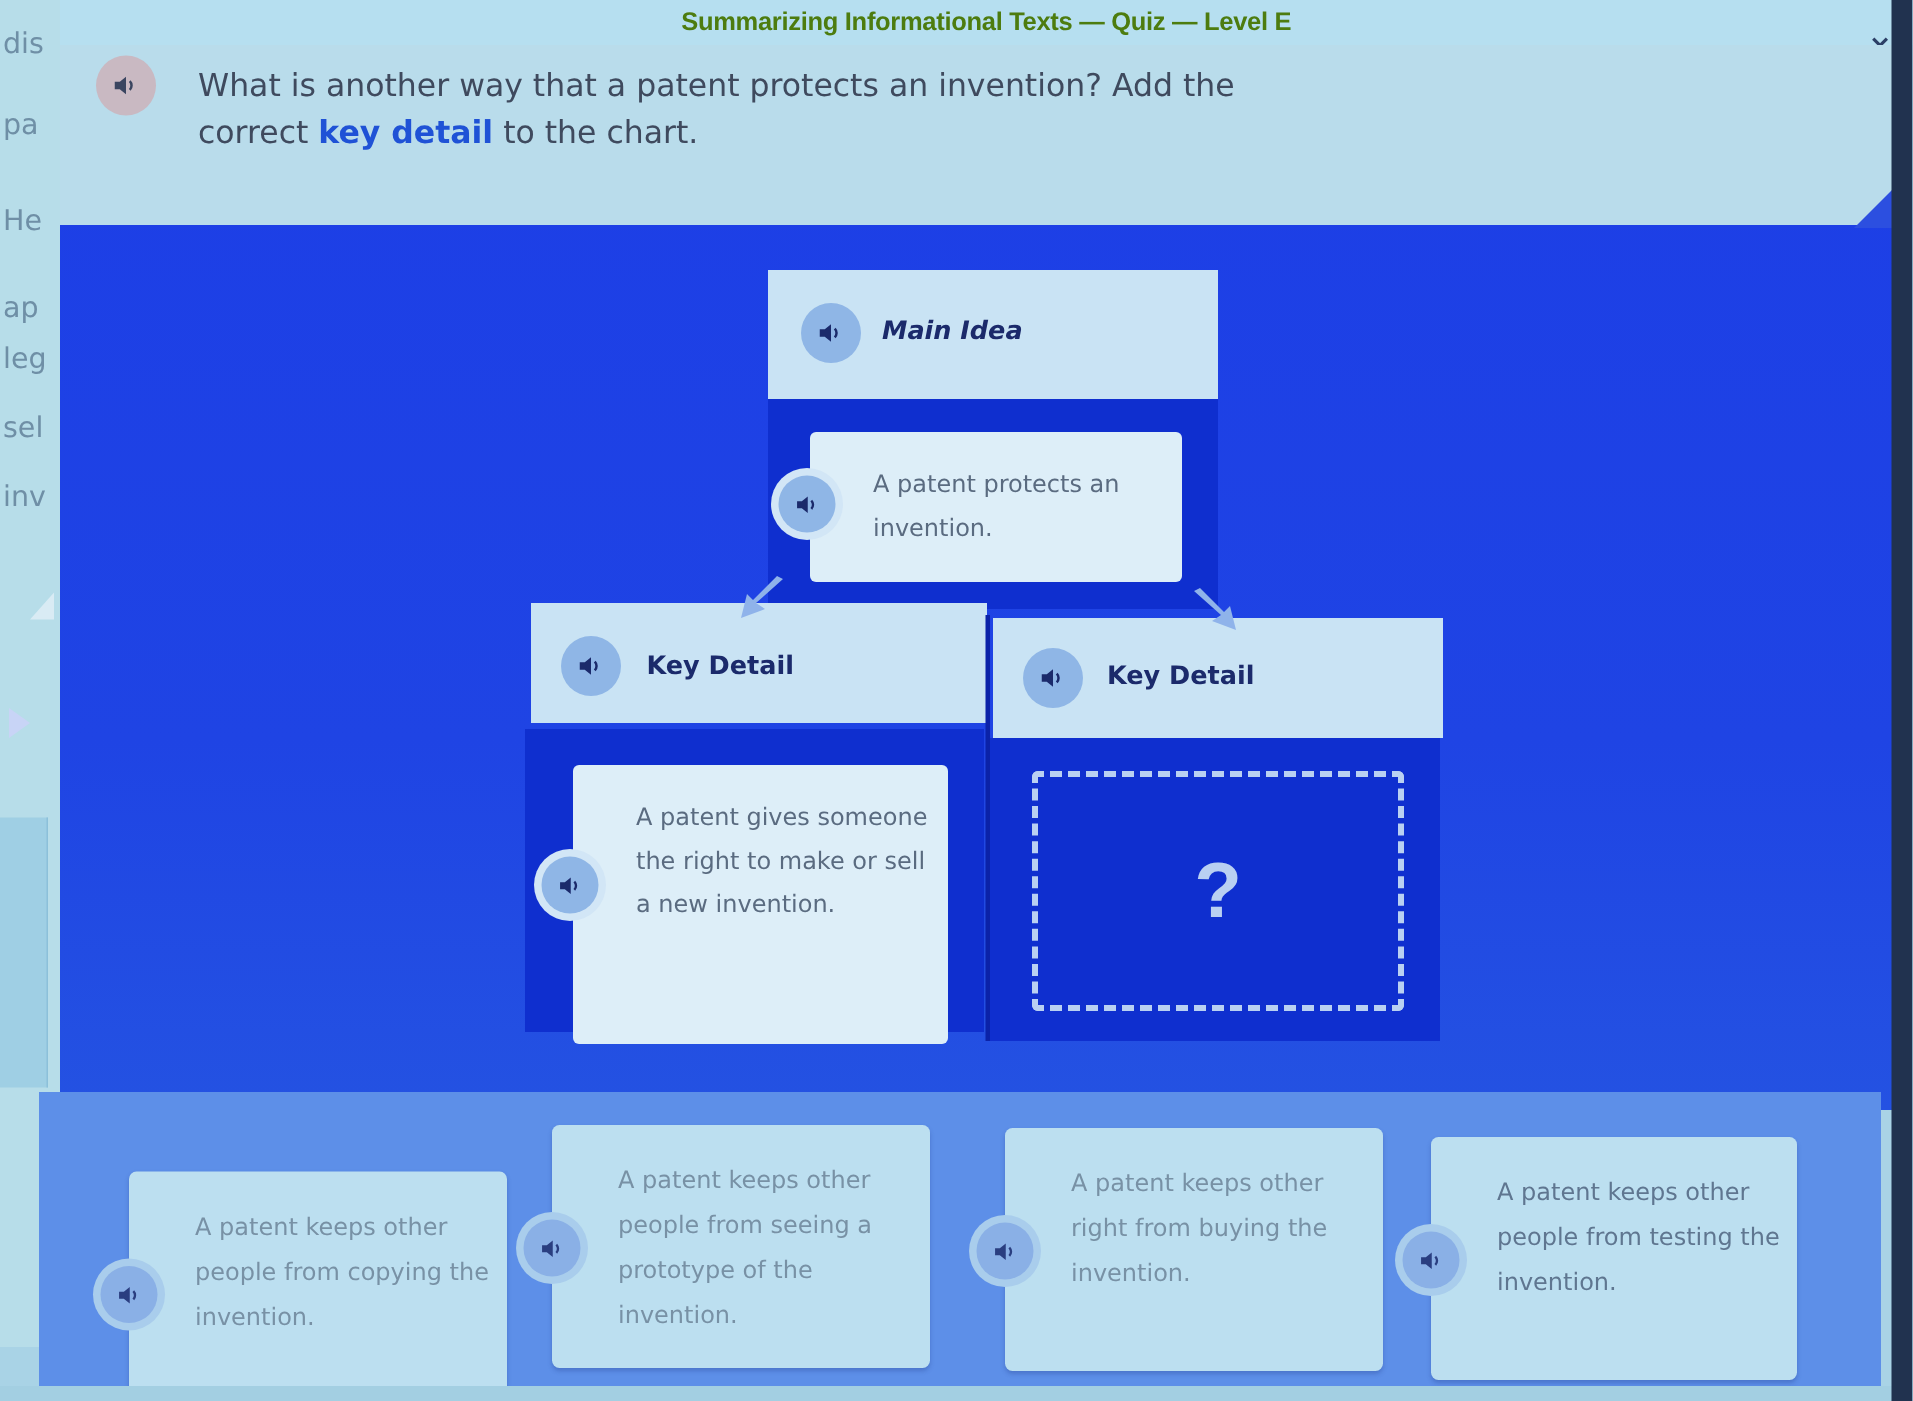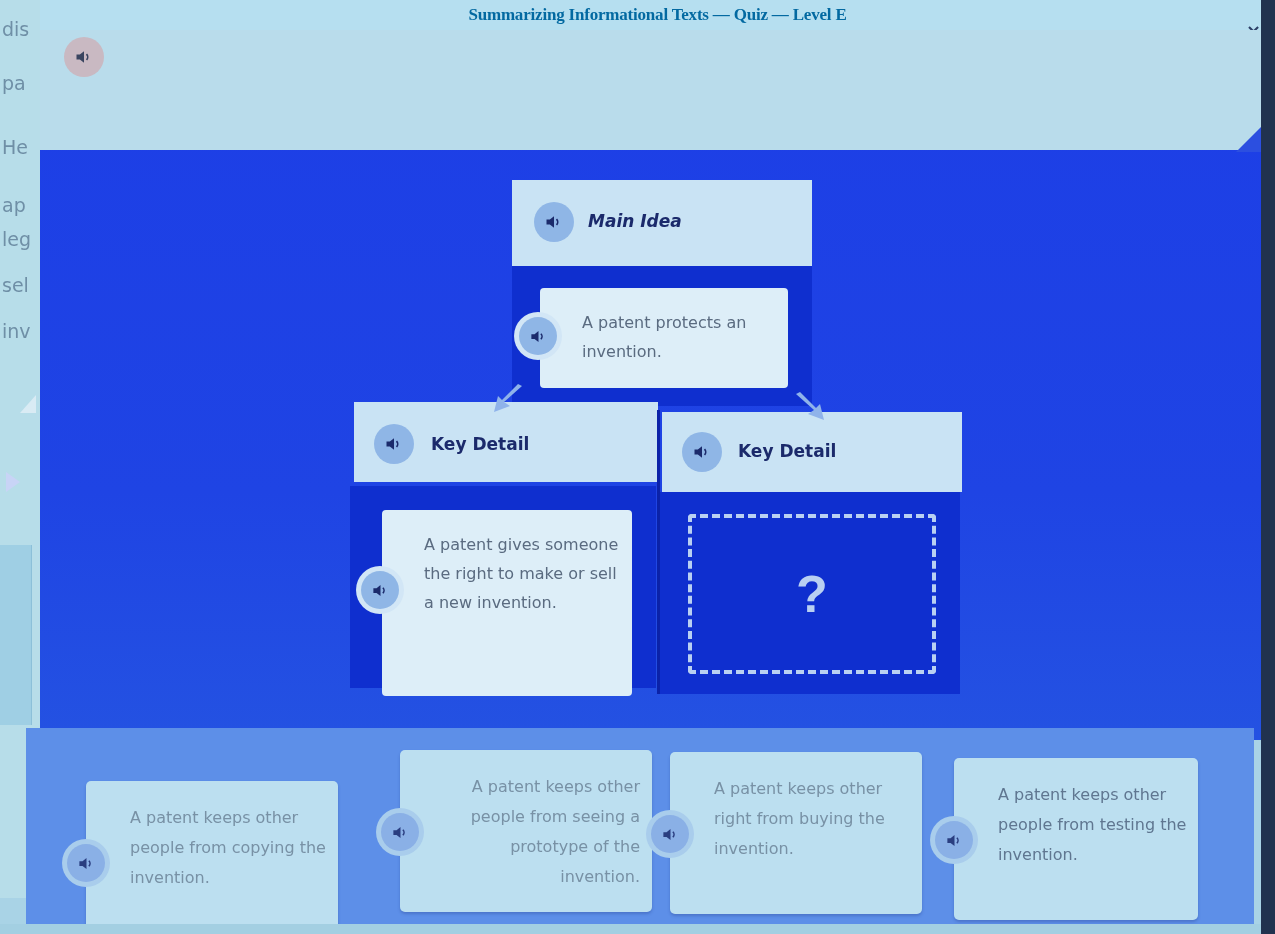--- a/index.html
+++ b/index.html
@@ -31,22 +31,22 @@
     position: absolute; left: 20px; top: 395px; width: 0; height: 0;
     border-bottom: 18px solid #d9ebf4; border-left: 16px solid transparent;
   }
   
   .title-bar {
     position: absolute; left: 40px; top: 0; width: 1235px; height: 30px;
     background: #b6dff0;
     text-align: center;
   }
   .title-bar .title {
-    font-family: Liberation Serif, serif;
-    font-weight: bold; font-size: 17px; color: #0369a1;
+    font-family: Liberation Sans, sans-serif;
+    font-weight: bold; font-size: 17px; color: #4d7c0f;
     line-height: 30px; letter-spacing: -0.2px;
   }
   .close-btn {
     position: absolute; right: 14px; top: 20px; font-size: 18px; color: #2c3f66;
     font-weight: bold; cursor: pointer;
   }
   
   .question {
     position: absolute; left: 40px; top: 30px; width: 1230px; height: 120px;
     background: #b9dceb;
@@ -159,20 +159,23 @@
 
 <div class="stage"></div>
 
 <div class="question">
   <div class="audio">
     <svg viewBox="0 0 24 24">
       <path d="M3 9h4l5-4v14l-5-4H3z" fill="#3a4560"></path>
       <path d="M15 8.5a5 5 0 0 1 0 7" stroke="#3a4560" stroke-width="2" fill="none"></path>
     </svg>
   </div>
+  <div class="text">
+    <span>What is another way that a patent protects an invention? Add the correct </span><span class="hl">key detail</span><span> to the chart.</span>
+  </div>
   <div class="question-corner"></div>
 </div>
 
 <div class="mainidea-head">
   <div class="audio" style="position:absolute;left:22px;top:22px;width:40px;height:40px;">
     <svg viewBox="0 0 24 24">
       <path d="M3 9h4l5-4v14l-5-4H3z" fill="#1b2a6b"></path>
       <path d="M15 8.5a5 5 0 0 1 0 7" stroke="#1b2a6b" stroke-width="2" fill="none"></path>
     </svg>
   </div>
@@ -243,21 +246,21 @@
   <div class="txt">A patent keeps other people from copying the invention.</div>
   <div class="audio-ring">
     <div class="audio">
       <svg viewBox="0 0 24 24">
         <path d="M3 9h4l5-4v14l-5-4H3z" fill="#2a3e80"></path>
         <path d="M15 8.5a5 5 0 0 1 0 7" stroke="#2a3e80" stroke-width="2" fill="none"></path>
       </svg>
     </div>
   </div>
 </div>
-<div class="answer" style="left:400px;top:750px;text-align:right;">
+<div class="answer" style="left:368px;top:750px;">
   <div class="txt">A patent keeps other people from seeing a prototype of the invention.</div>
   <div class="audio-ring">
     <div class="audio">
       <svg viewBox="0 0 24 24">
         <path d="M3 9h4l5-4v14l-5-4H3z" fill="#2a3e80"></path>
         <path d="M15 8.5a5 5 0 0 1 0 7" stroke="#2a3e80" stroke-width="2" fill="none"></path>
       </svg>
     </div>
   </div>
 </div>

